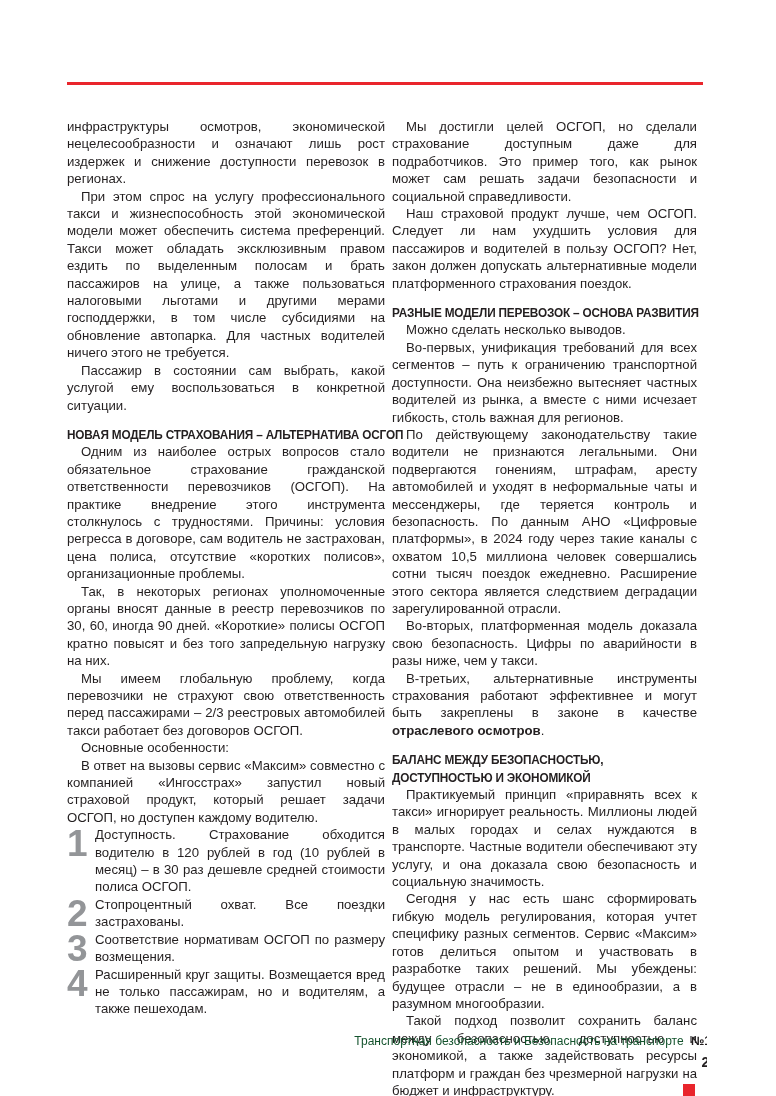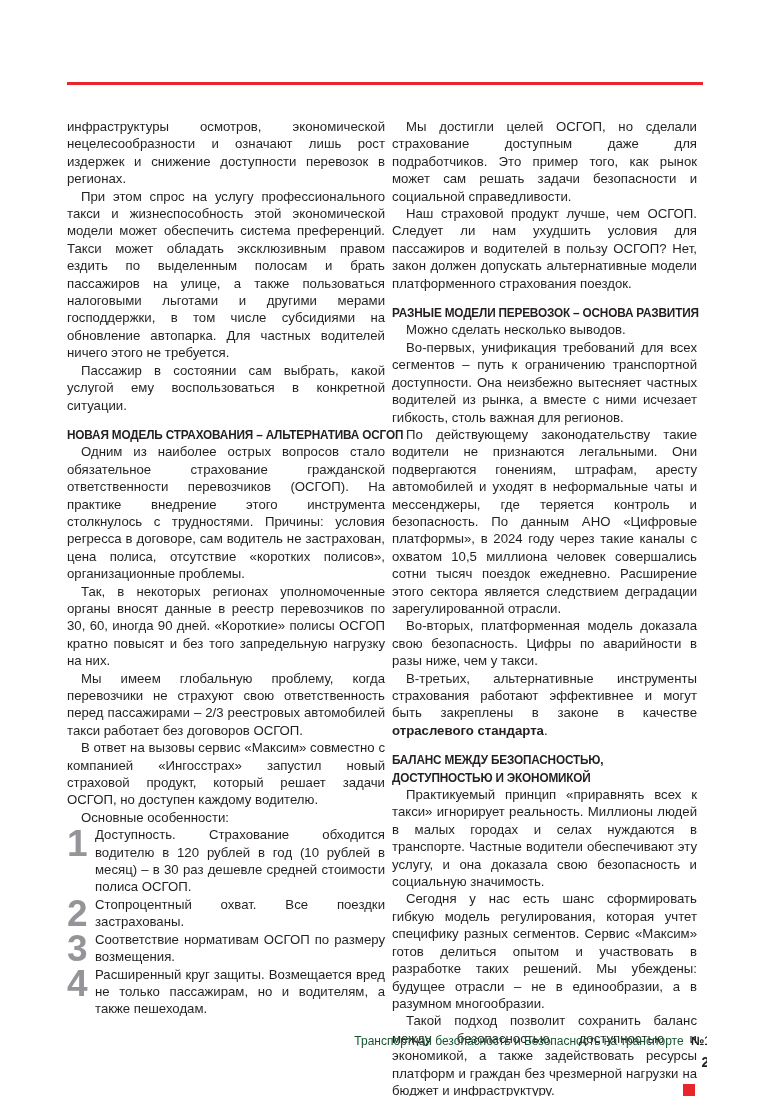--- a/index.html
+++ b/index.html
@@ -98,22 +98,22 @@
   <div class="col col-left">
     <p class="no-indent">инфраструктуры осмотров, экономической нецелесообразности и означают лишь рост издержек и снижение доступности перевозок в регионах.</p>
     <p>При этом спрос на услугу профессионального такси и жизнеспособность этой экономической модели может обеспечить система преференций. Такси может обладать эксклюзивным правом ездить по выделенным полосам и брать пассажиров на улице, а также пользоваться налоговыми льготами и другими мерами господдержки, в том числе субсидиями на обновление автопарка. Для частных водителей ничего этого не требуется.</p>
     <p>Пассажир в состоянии сам выбрать, какой услугой ему воспользоваться в конкретной ситуации.</p>
 
     <h3 class="heading">НОВАЯ МОДЕЛЬ СТРАХОВАНИЯ – АЛЬТЕРНАТИВА ОСГОП</h3>
 
     <p>Одним из наиболее острых вопросов стало обязательное страхование гражданской ответственности перевозчиков (ОСГОП). На практике внедрение этого инструмента столкнулось с трудностями. Причины: условия регресса в договоре, сам водитель не застрахован, цена полиса, отсутствие «коротких полисов», организационные проблемы.</p>
     <p>Так, в некоторых регионах уполномоченные органы вносят данные в реестр перевозчиков по 30, 60, иногда 90 дней. «Короткие» полисы ОСГОП кратно повысят и без того запредельную нагрузку на них.</p>
     <p>Мы имеем глобальную проблему, когда перевозчики не страхуют свою ответственность перед пассажирами – 2/3 реестровых автомобилей такси работает без договоров ОСГОП.</p>
+    <p>Основные особенности:</p>
     <p>В ответ на вызовы сервис «Максим» совместно с компанией «Ингосстрах» запустил новый страховой продукт, который решает задачи ОСГОП, но доступен каждому водителю.</p>
-    <p>Основные особенности:</p>
 
     <div class="list-item">
       <span class="list-num">1</span>
       <span>Доступность. Страхование обходится водителю в 120 рублей в год (10 рублей в месяц) – в 30 раз дешевле средней стоимости полиса ОСГОП.</span>
     </div>
     <div class="list-item">
       <span class="list-num">2</span>
       <span>Стопроцентный охват. Все поездки застрахованы.</span>
     </div>
     <div class="list-item">
@@ -130,21 +130,21 @@
     <p>Мы достигли целей ОСГОП, но сделали страхование доступным даже для подработчиков. Это пример того, как рынок может сам решать задачи безопасности и социальной справедливости.</p>
     <p>Наш страховой продукт лучше, чем ОСГОП. Следует ли нам ухудшить условия для пассажиров и водителей в пользу ОСГОП? Нет, закон должен допускать альтернативные модели платформенного страхования поездок.</p>
 
     <h3 class="heading">РАЗНЫЕ МОДЕЛИ ПЕРЕВОЗОК – ОСНОВА РАЗВИТИЯ</h3>
 
     <p>Можно сделать несколько выводов.</p>
     <p>Во-первых, унификация требований для всех сегментов – путь к ограничению транспортной доступности. Она неизбежно вытесняет частных водителей из рынка, а вместе с ними исчезает гибкость, столь важная для регионов.</p>
     <p>По действующему законодательству такие водители не признаются легальными. Они подвергаются гонениям, штрафам, аресту автомобилей и уходят в неформальные чаты и мессенджеры, где теряется контроль и безопасность. По данным АНО «Цифровые платформы», в 2024 году через такие каналы с охватом 10,5 миллиона человек совершались сотни тысяч поездок ежедневно. Расширение этого сектора является следствием деградации зарегулированной отрасли.</p>
     <p>Во-вторых, платформенная модель доказала свою безопасность. Цифры по аварийности в разы ниже, чем у такси.</p>
 
-    <p><span>В-третьих, альтернативные инструменты страхования работают эффективнее и могут быть закреплены в законе в качестве </span><span class="bold-inline">отраслевого стандарта</span><span>.</span></p>
+    <p><span>В-третьих, альтернативные инструменты страхования работают эффективнее и могут быть закреплены в законе в качестве </span><span class="bold-inline">отраслевого осмотров</span><span>.</span></p>
 
     <h3 class="heading wrap2">БАЛАНС МЕЖДУ БЕЗОПАСНОСТЬЮ, ДОСТУПНОСТЬЮ И ЭКОНОМИКОЙ</h3>
 
     <p>Практикуемый принцип «приравнять всех к такси» игнорирует реальность. Миллионы людей в малых городах и селах нуждаются в транспорте. Частные водители обеспечивают эту услугу, и она доказала свою безопасность и социальную значимость.</p>
     <p>Сегодня у нас есть шанс сформировать гибкую модель регулирования, которая учтет специфику разных сегментов. Сервис «Максим» готов делиться опытом и участвовать в разработке таких решений. Мы убеждены: будущее отрасли – не в единообразии, а в разумном многообразии.</p>
     <p class="end-para">
       <span>Такой подход позволит сохранить баланс между безопасностью, доступностью и экономикой, а также задействовать ресурсы платформ и граждан без чрезмерной нагрузки на бюджет и инфраструктуру.</span>
       <span class="end-marker"></span>
     </p>
   </div>

